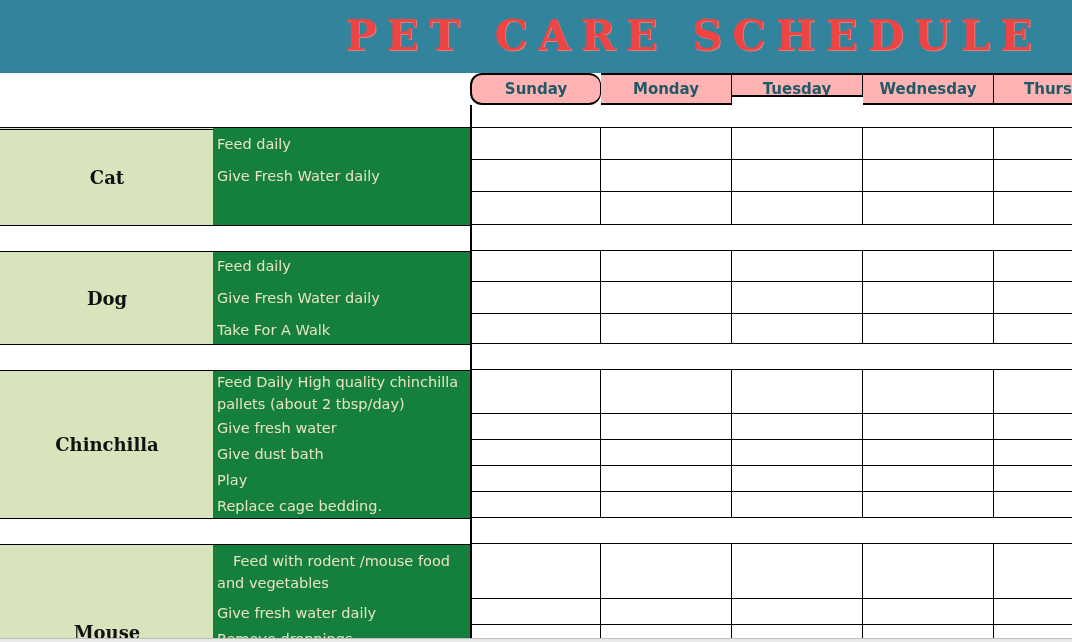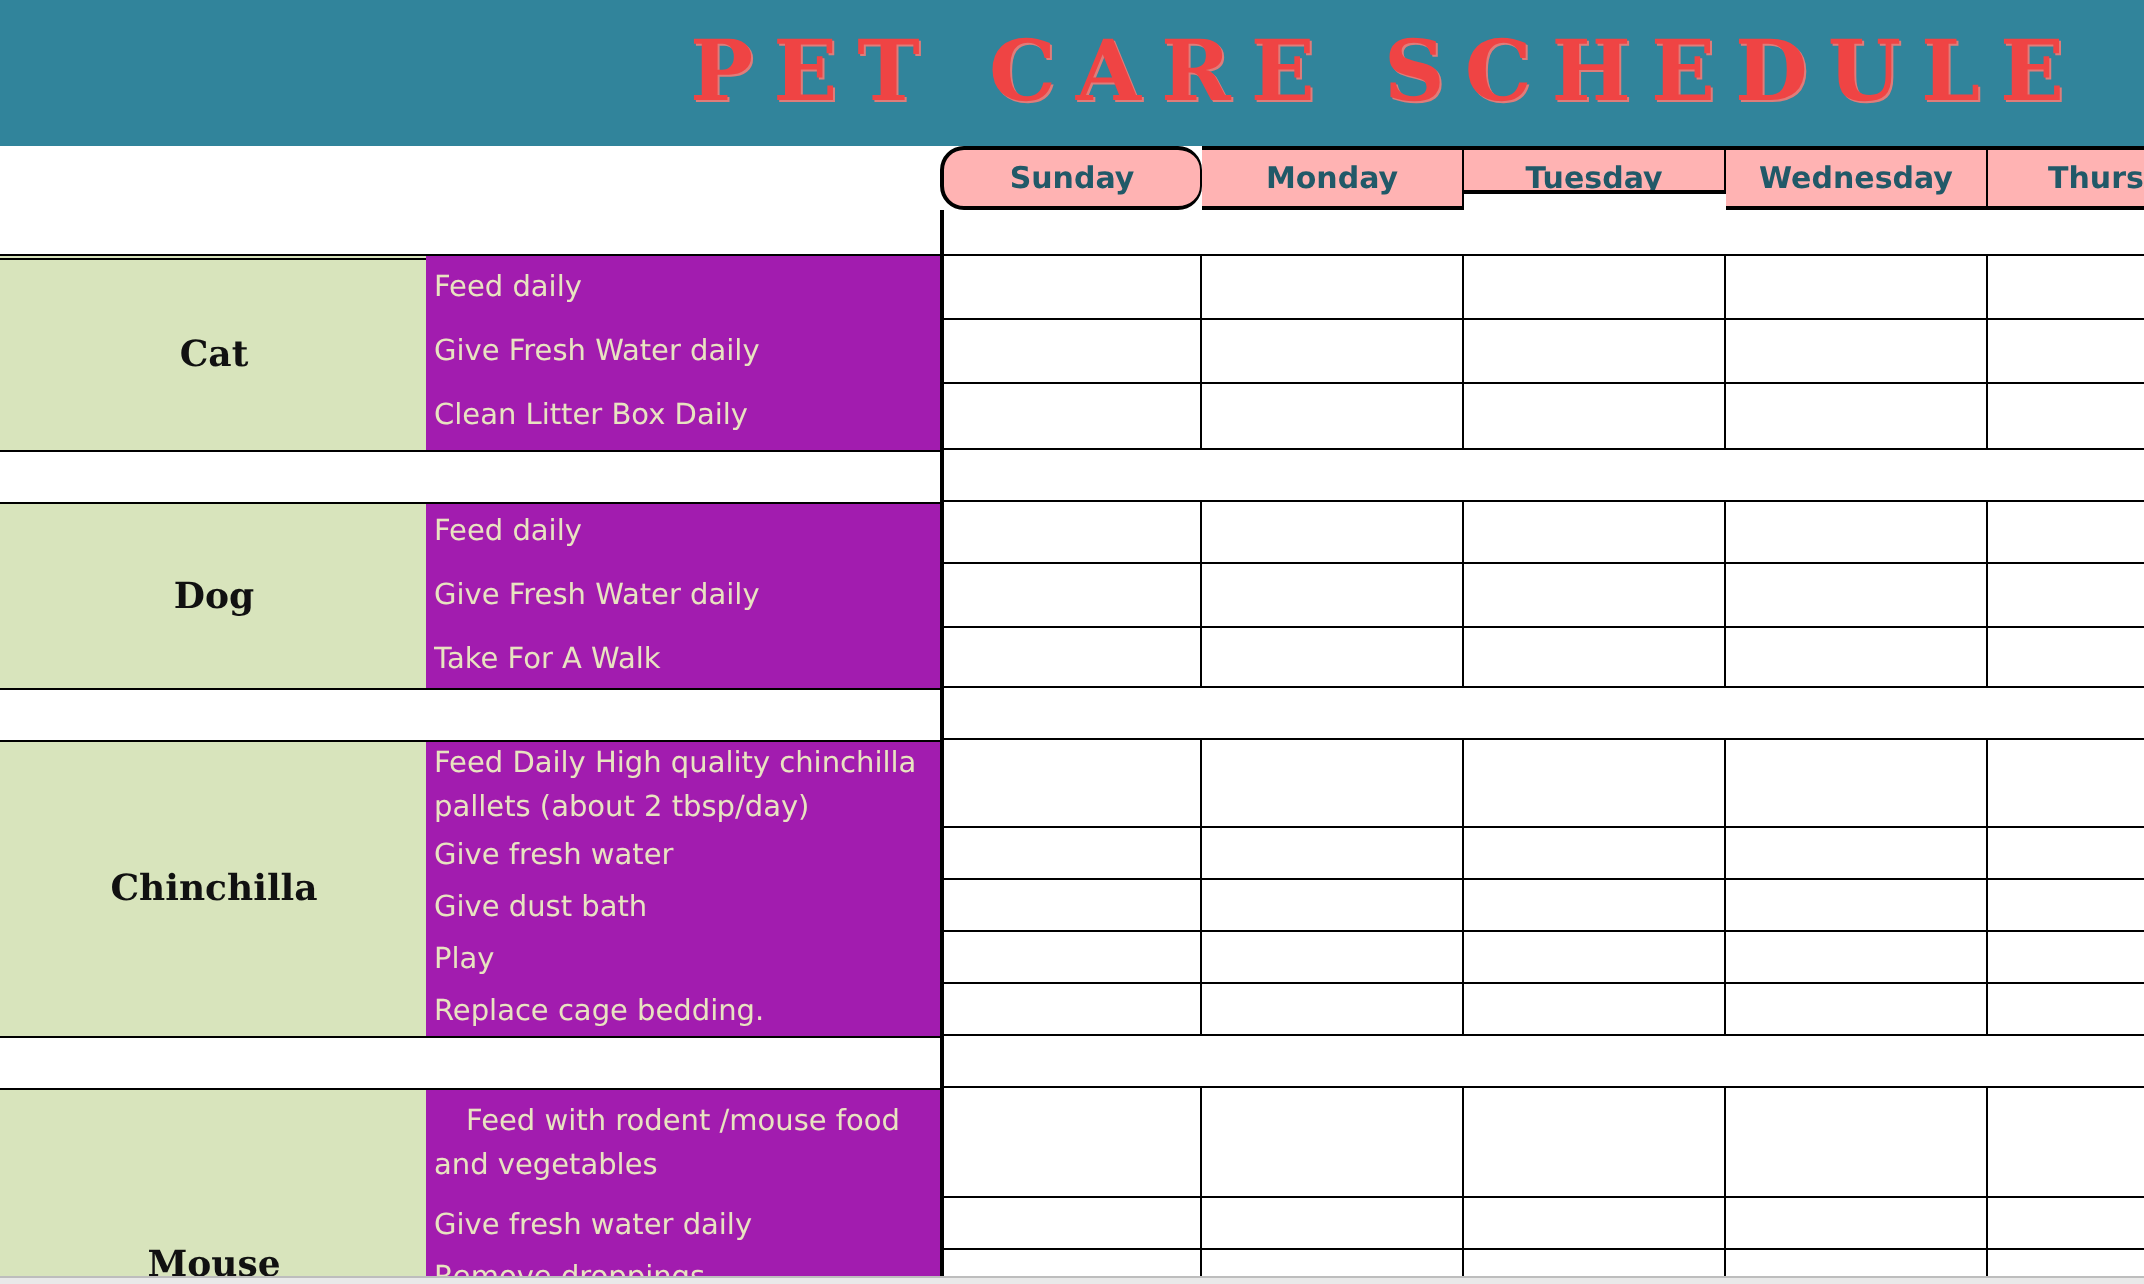--- a/index.html
+++ b/index.html
@@ -2,21 +2,21 @@
 <html><head>
 <meta charset="utf-8">
 <style>
   html, body { margin: 0; padding: 0; }
   body { width: 1072px; height: 642px; overflow: hidden; background: #ffffff; position: relative; font-family: "DejaVu Sans", sans-serif; }
   .banner { position: absolute; left: 0; top: 0; width: 1072px; height: 73px; background: #31849b; }
   .title { position: absolute; left: 345px; top: 8px; font-family: "DejaVu Serif", serif; font-weight: bold; font-size: 42px; letter-spacing: 10px; color: #ef4444; white-space: nowrap; line-height: 56px; text-shadow: 1px 1px 0 #e07c7a; }
   .abs { position: absolute; box-sizing: border-box; }
   .dayhead { background: #ffb3b3; border-top: 2px solid #000; border-bottom: 2px solid #000; border-right: 1px solid #000; color: #215968; font-weight: bold; font-size: 15px; text-align: center; line-height: 28px; white-space: nowrap; overflow: hidden; }
   .pet { background: #d8e4bc; border-top: 1px solid #000; border-bottom: 1px solid #000; display: flex; align-items: center; justify-content: center; font-family: "DejaVu Serif", serif; font-weight: bold; font-size: 18px; color: #111; }
-  .tasks { background: #a21caf; border-top: 1px solid #000; border-bottom: 1px solid #000; }
+  .tasks { background: #15803d; border-top: 1px solid #000; border-bottom: 1px solid #000; }
   .task { position: absolute; left: 4px; right: 4px; color: #e8e3c0; font-size: 14.5px; line-height: 22px; white-space: nowrap; overflow: hidden; }
   .cell { border-right: 1px solid #000; border-bottom: 1.5px solid #000; background: #fff; }
   .gaprow { border-bottom: 1.5px solid #000; background: #fff; }
   .hline { position: absolute; height: 0; border-top: 1px solid #000; }
   .scrollbar { position: absolute; left: 0; top: 638px; width: 1072px; height: 4px; background: #e9e9e9; border-top: 1px solid #bdbdbd; }
 </style>
 </head>
 <body>
 
 <div class="banner"></div>
@@ -29,21 +29,20 @@
 <div class="abs dayhead" style="left:994px;top:73px;width:90px;height:32px;text-align:left;padding-left:30px;">Thursd</div>
 
 <div class="abs gaprow" style="left:470px;top:105px;width:602px;height:23px;border-left:2px solid #000;"></div>
 
 <div class="abs pet" style="left:0;top:127px;width:214px;height:99px;border-top:3px double #000;">
   <span>Cat</span>
 </div>
 <div class="abs tasks" style="left:213px;top:127px;width:257px;height:99px;">
   <div class="task" style="top:5px;">Feed daily</div>
   <div class="task" style="top:37px;">Give Fresh Water daily</div>
-  <div class="task" style="top:69px;">Clean Litter Box Daily</div>
 </div>
 
 <div class="abs pet" style="left:0;top:251px;width:214px;height:94px;">
   <span>Dog</span>
 </div>
 <div class="abs tasks" style="left:213px;top:251px;width:257px;height:94px;">
   <div class="task" style="top:3px;">Feed daily</div>
   <div class="task" style="top:35px;">Give Fresh Water daily</div>
   <div class="task" style="top:67px;">Take For A Walk</div>
 </div>

